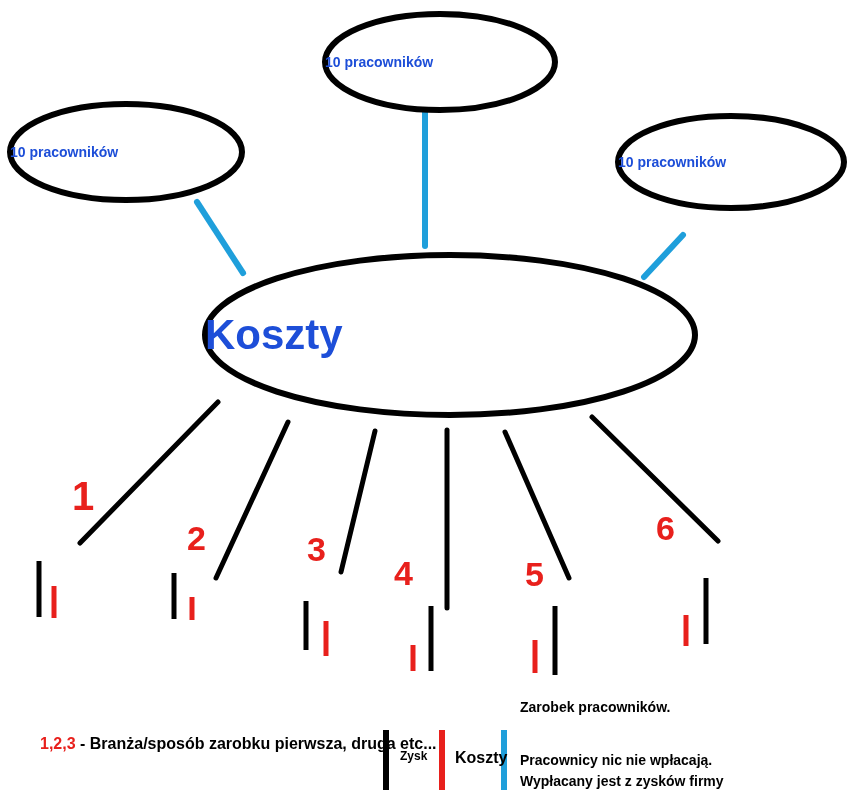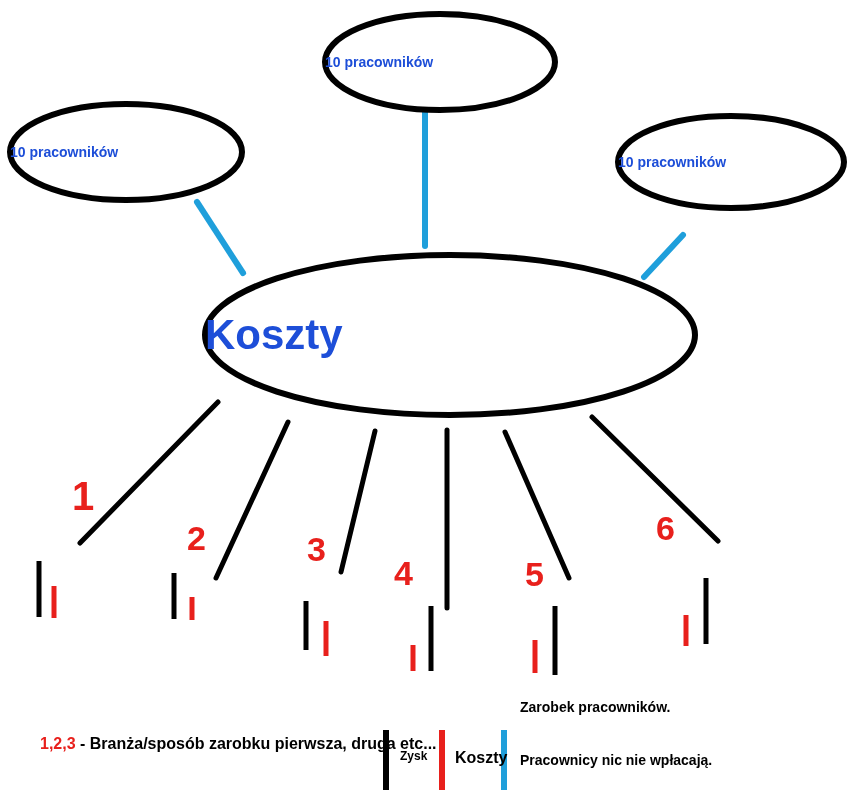--- a/index.html
+++ b/index.html
@@ -121,14 +121,15 @@
 
   <div class="legend-text" id="legend-branch-key" style="left: 4px; top: 736px; font-size: 16px; margin-left: 36px;">
     <span class="legend-red-key">1,2,3</span><span> - Branża/sposób zarobku pierwsza, druga etc...</span>
   </div>
 
   <div class="legend-text" id="legend-profit-label" style="left: 400px; top: 750px; font-size: 12px;">Zysk</div>
   <div class="legend-text" id="legend-cost-label" style="left: 455px; top: 750px; font-size: 16px;">Koszty</div>
 
   <div class="legend-note-line" id="note-0" style="left: 520px; top: 700px; font-size: 14px;">Zarobek pracowników.</div>
   <div class="legend-note-line" id="note-1" style="left: 520px; top: 753px; font-size: 14px;">Pracownicy nic nie wpłacają.</div>
+  <div class="legend-note-line" id="note-2" style="left: 520px; top: 774px; font-size: 14px;">Wypłacany jest z zysków firmy</div>
 
 </div>
 
 </body></html>

